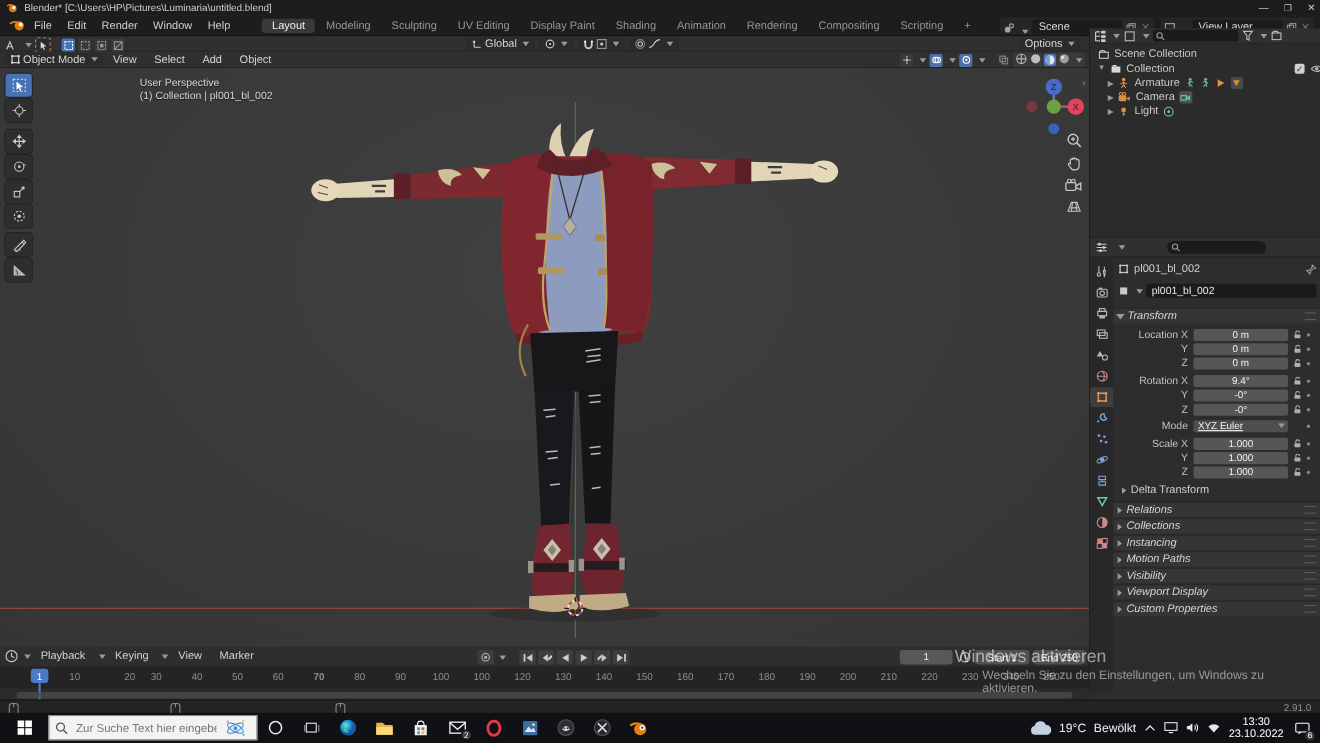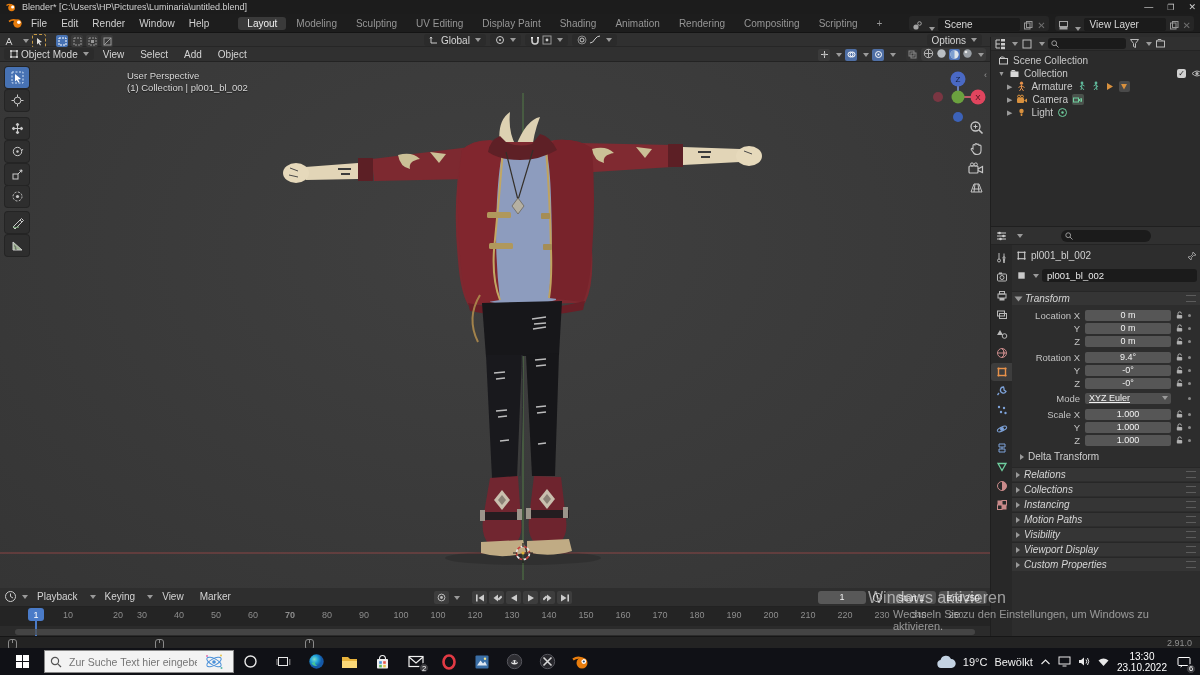--- a/index.html
+++ b/index.html
@@ -42,21 +42,21 @@
   .tl-hdr{position:absolute;left:0;top:0;width:990px;height:19px;background:#2e2e2e;border-bottom:1px solid #222;box-sizing:border-box;}
   .tl-ruler{position:absolute;left:0;top:19px;width:990px;height:19px;background:#242424;}
   .tick{position:absolute;transform:translateX(-50%);top:3px;color:#8d8d8d;font-size:9px;}
   .playhead{position:absolute;left:28px;top:1px;width:16px;height:13px;background:#4a7bc8;border-radius:3px;color:#fff;font-size:9px;display:flex;align-items:center;justify-content:center;}
   .ph-line{position:absolute;left:35px;top:14px;width:2px;height:24px;background:#4a7bc8;}
   .tl-scroll{position:absolute;left:15px;top:41px;width:960px;height:6px;background:#4d4d4d;border-radius:3px;opacity:.75;}
   .tbtn{width:15px;height:13px;background:#3d3d3d;display:inline-flex;align-items:center;justify-content:center;border-radius:2px;}
   .framefield{position:absolute;left:818px;top:3px;width:48px;height:13px;background:#585858;border-radius:3px;color:#f2f2f2;text-align:center;line-height:13px;font-size:9px;}
   .sepill{position:absolute;top:3px;height:13px;background:#505050;border-radius:3px;color:#e8e8e8;font-size:9px;display:flex;align-items:center;justify-content:center;}
   
-  .rcol{left:990px;top:37px;width:210px;height:603px;background:#2b2b2b;border-left:1px solid #1f1f1f;box-sizing:border-box;}
+  .rcol{left:990px;top:26px;width:210px;height:603px;background:#2b2b2b;border-left:1px solid #1f1f1f;box-sizing:border-box;}
   .outliner{position:absolute;left:0;top:0;width:210px;height:189px;background:#2b2b2b;}
   .ol-hdr{position:absolute;left:0;top:0;width:210px;height:14px;background:#303030;border-bottom:1px solid #242424;box-sizing:border-box;display:flex;align-items:center;padding:0 3px;gap:3px;}
   .ol-search{background:#1b1b1b;border-radius:3px;height:11px;width:72px;display:flex;align-items:center;padding:0 3px;gap:2px;}
   .ol-search input{background:transparent;border:0;outline:0;width:58px;height:10px;color:#ddd;font-size:9px;}
   .ol-row{position:absolute;left:0;width:210px;height:13px;display:flex;align-items:center;font-size:10px;color:#c9c9c9;gap:4px;}
   .eye{position:absolute;right:5px;top:1px;}
   
   .props{position:absolute;left:0;top:189px;width:210px;height:414px;background:#2d2d2d;border-top:1px solid #1f1f1f;box-sizing:border-box;}
   .pr-hdr{position:absolute;left:0;top:0;width:210px;height:18px;background:#303030;border-bottom:1px solid #242424;box-sizing:border-box;display:flex;align-items:center;padding:0 4px;gap:6px;}
   .pr-search{background:#1b1b1b;border-radius:8px;height:12px;width:82px;margin-left:32px;display:flex;align-items:center;padding:0 4px;gap:3px;}

